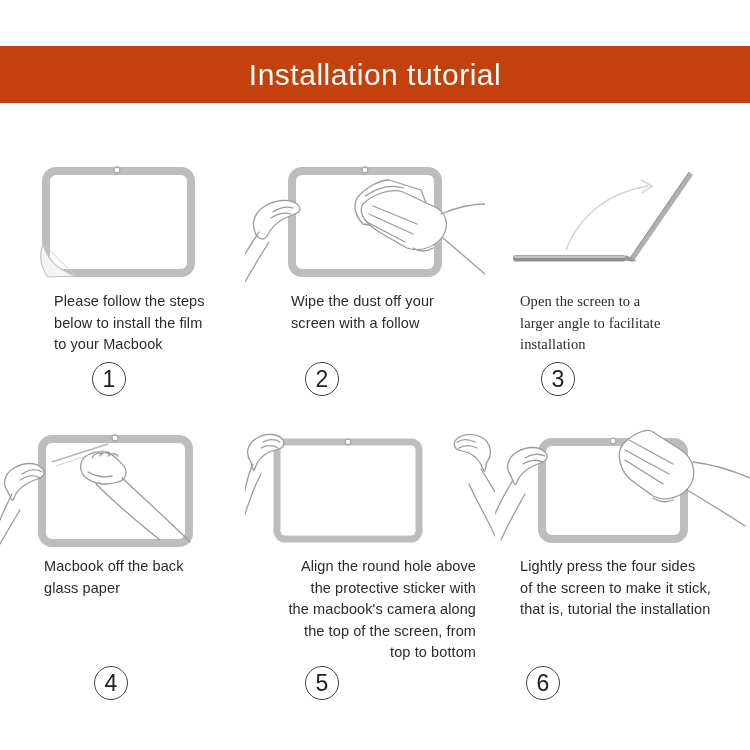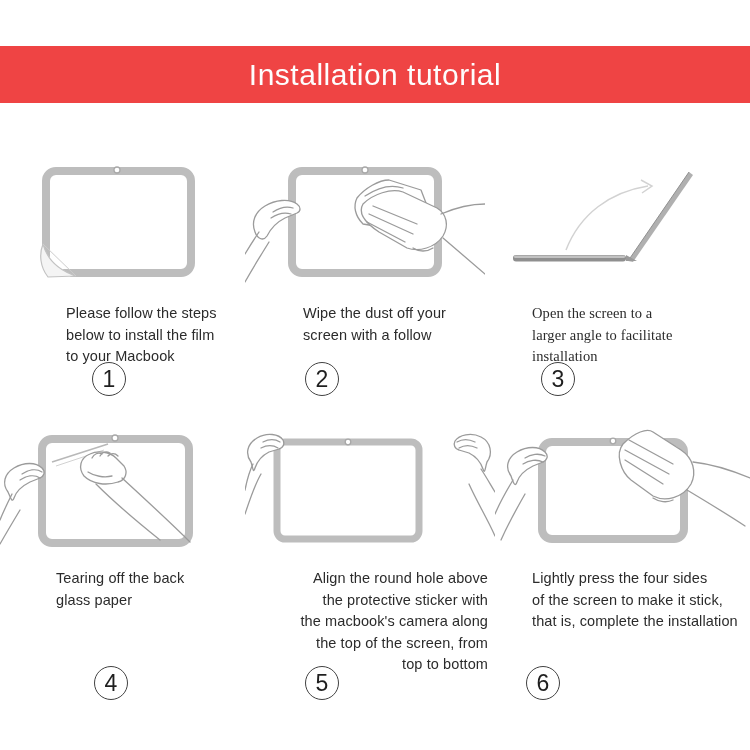--- a/index.html
+++ b/index.html
@@ -1,28 +1,28 @@
 <!DOCTYPE html>
 <html><head>
 <meta charset="utf-8">
 <style>
   html,body{margin:0;padding:0;background:#fff;}
   .canvas{
     position:relative;width:750px;height:750px;background:#ffffff;overflow:hidden;
     font-family:"Liberation Sans",sans-serif;
   }
   .banner{
-    position:absolute;left:0;top:46px;width:750px;height:57px;background:#ef4444;
+    position:absolute;left:0;top:46px;width:750px;height:57px;background:#c2410c;
     display:flex;align-items:center;justify-content:center;
   }
   .banner-title{
     color:#fdfdfd;font-size:30px;letter-spacing:.5px;font-weight:400;
   }
   .caption{
-    position:absolute;margin:16px;font-size:14.5px;line-height:21.5px;color:#2b2b2b;
+    position:absolute;margin:4px;font-size:14.5px;line-height:21.5px;color:#2b2b2b;
     white-space:pre-line;letter-spacing:.1px;
   }
   .badge{
     position:absolute;width:34px;height:34px;border:1.6px solid #424242;border-radius:50%;
     display:flex;align-items:center;justify-content:center;box-sizing:border-box;
     color:#1f1f1f;font-size:23px;background:#fff;
   }
   .illus{position:absolute;}
   
   .s1 .illus{left:34px;top:160px;width:170px;height:124px;}
@@ -149,21 +149,21 @@
         <path class="hand" d="M122 50 C146 72 170 94 190 114"></path>
       </g>
       <g>
         <path class="hand-fill" d="M8 64 C2 56 4 46 14 40 C24 34 36 34 42 40 C46 44 44 48 40 50 L30 54 C22 58 16 64 14 70 C12 76 10 68 8 64 Z"></path>
         <path class="hand" d="M22 46 C28 42 36 40 42 44"></path>
         <path class="hand" d="M20 52 C26 48 34 46 40 50"></path>
         <path class="hand" d="M0 92 C4 82 8 74 12 66"></path>
         <path class="hand" d="M0 116 C8 102 14 92 20 82"></path>
       </g>
     </svg>
-    <p class="caption">Tearing off the back
+    <p class="caption">Macbook off the back
 glass paper</p>
     <div class="badge">
       <span>4</span>
     </div>
   </section>
 
   <section class="step s5">
     <svg class="illus" viewBox="0 0 250 122">
       <rect class="frame" x="32" y="14" width="142" height="97" rx="8" stroke-width="7"></rect>
       <circle cx="103" cy="14" r="2.8" fill="#fff" stroke="#a8a8a8" stroke-width="1.3"></circle>
@@ -208,19 +208,19 @@
         <path class="hand" d="M134 12 L178 36"></path>
         <path class="hand" d="M130 22 L174 46"></path>
         <path class="hand" d="M130 32 L168 56"></path>
         <path class="hand" d="M158 70 C164 74 172 75 178 72"></path>
         <path class="hand" d="M198 34 C216 36 236 42 255 50"></path>
         <path class="hand" d="M192 62 C212 74 232 86 250 98"></path>
       </g>
     </svg>
     <p class="caption">Lightly press the four sides
 of the screen to make it stick,
-that is, complete the installation</p>
+that is, tutorial the installation</p>
     <div class="badge">
       <span>6</span>
     </div>
   </section>
 
 </div>
 
 </body></html>

